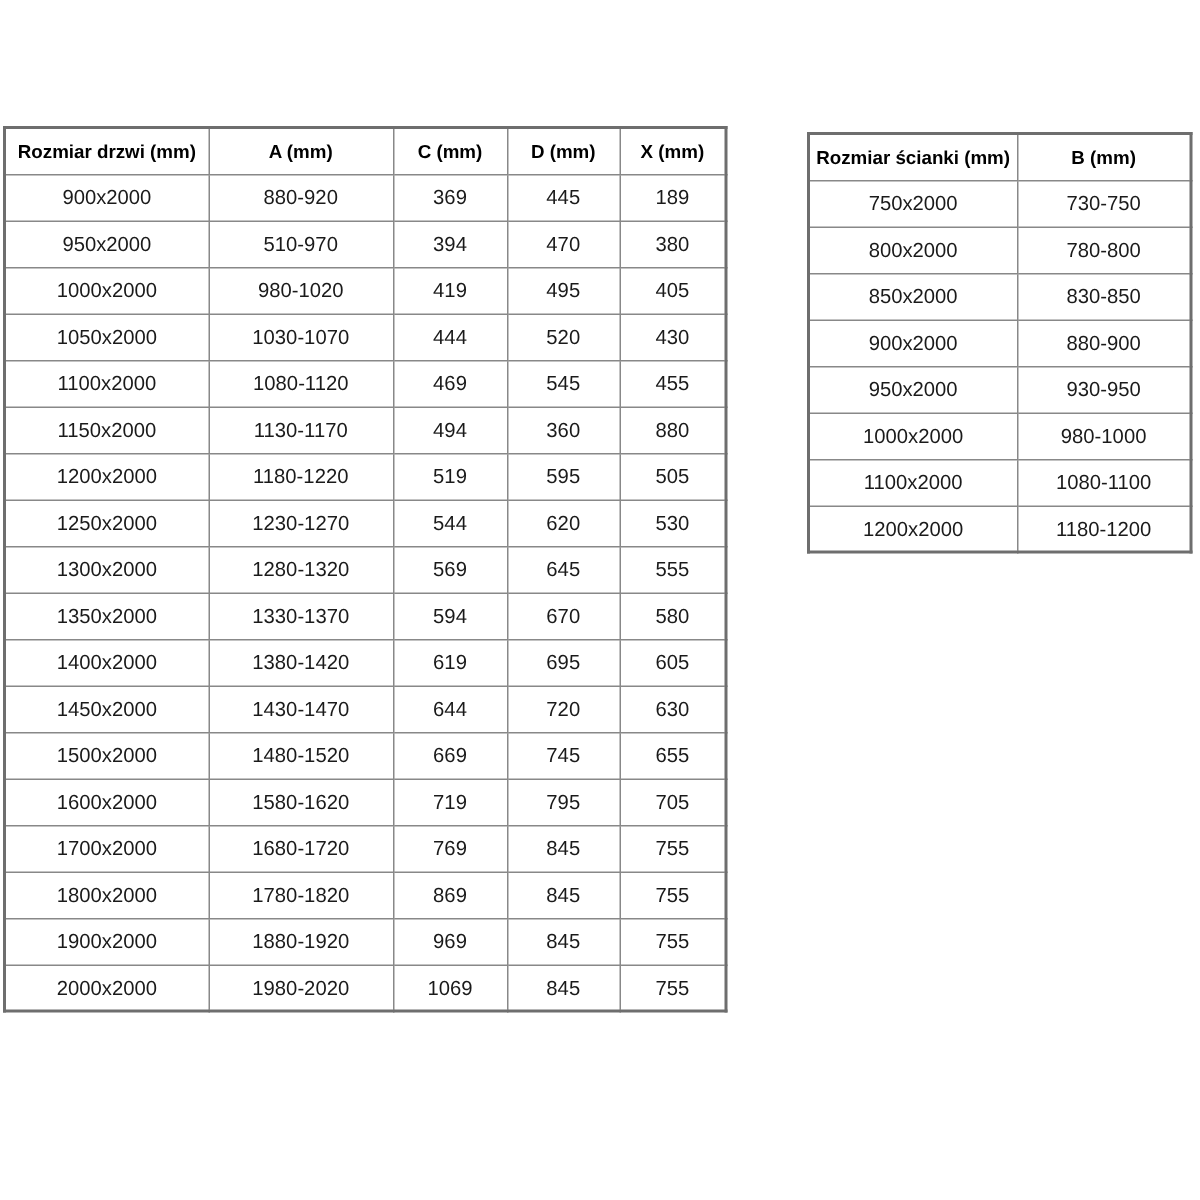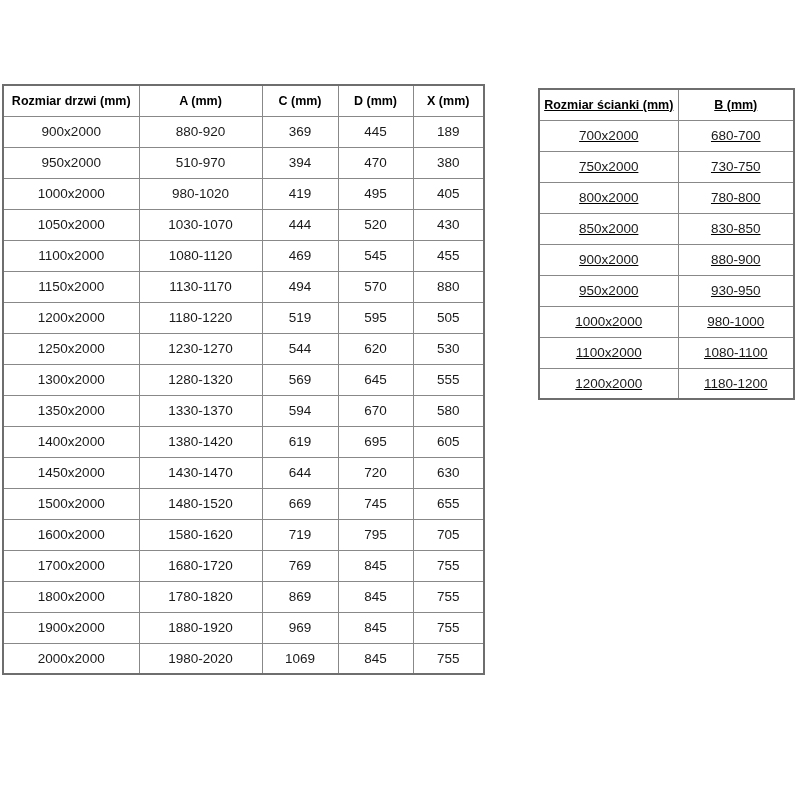--- a/index.html
+++ b/index.html
@@ -37,21 +37,20 @@
   .dim-table { border: 2px solid #6e6e6e; }
   #door-table {
     left: 2px;
     top: 84px;
     width: 481px;
   }
   #wall-table {
     left: 538px;
     top: 88px;
     width: 255px;
-    text-decoration: underline;
   }
 </style>
 </head>
 <body>
 
 <table class="dim-table" id="door-table">
   <colgroup>
     <col style="width:136px">
     <col style="width:123px">
     <col style="width:76px">
@@ -100,21 +99,21 @@
         <td>1100x2000</td>
         <td>1080-1120</td>
         <td>469</td>
         <td>545</td>
         <td>455</td>
       </tr>
       <tr>
         <td>1150x2000</td>
         <td>1130-1170</td>
         <td>494</td>
-        <td>570</td>
+        <td>360</td>
         <td>880</td>
       </tr>
       <tr>
         <td>1200x2000</td>
         <td>1180-1220</td>
         <td>519</td>
         <td>595</td>
         <td>505</td>
       </tr>
       <tr>
@@ -203,24 +202,20 @@
     <col style="width:116px">
   </colgroup>
   <thead>
     <tr>
       <th>Rozmiar ścianki (mm)</th>
       <th>B (mm)</th>
     </tr>
   </thead>
   <tbody>
       <tr>
-        <td>700x2000</td>
-        <td>680-700</td>
-      </tr>
-      <tr>
         <td>750x2000</td>
         <td>730-750</td>
       </tr>
       <tr>
         <td>800x2000</td>
         <td>780-800</td>
       </tr>
       <tr>
         <td>850x2000</td>
         <td>830-850</td>

